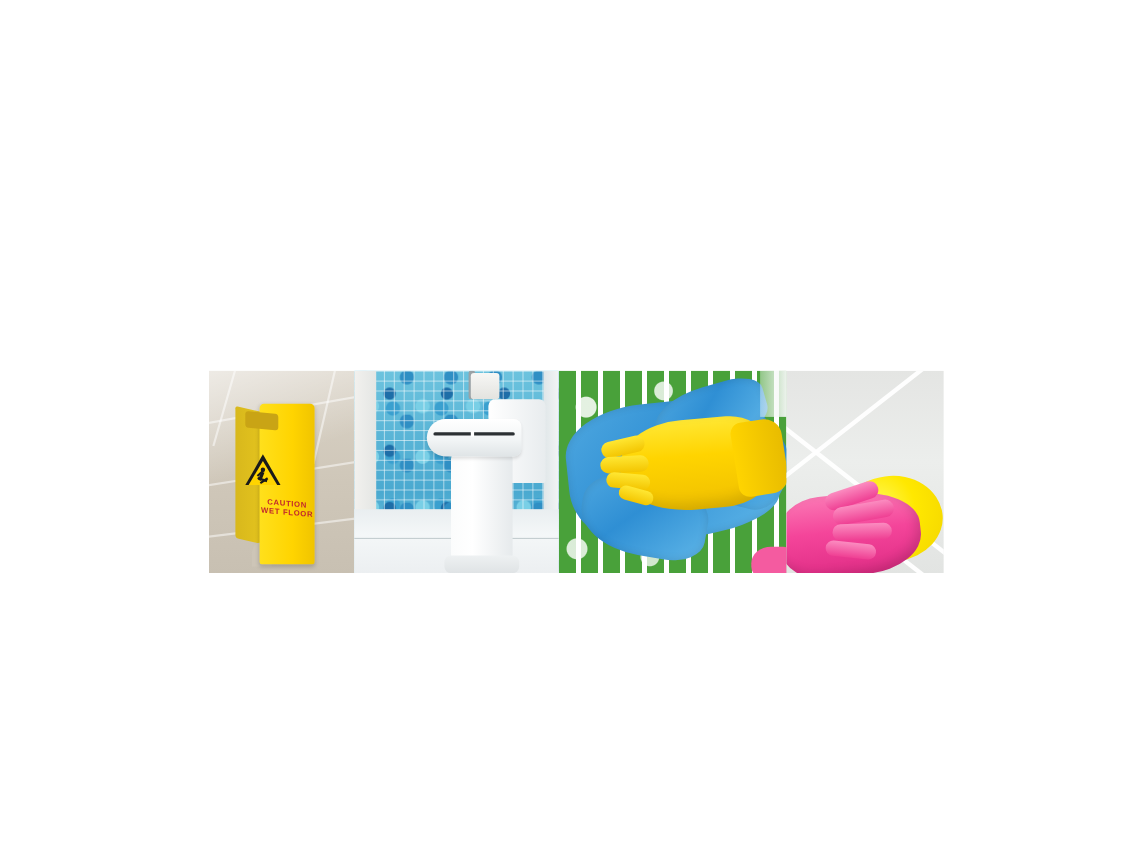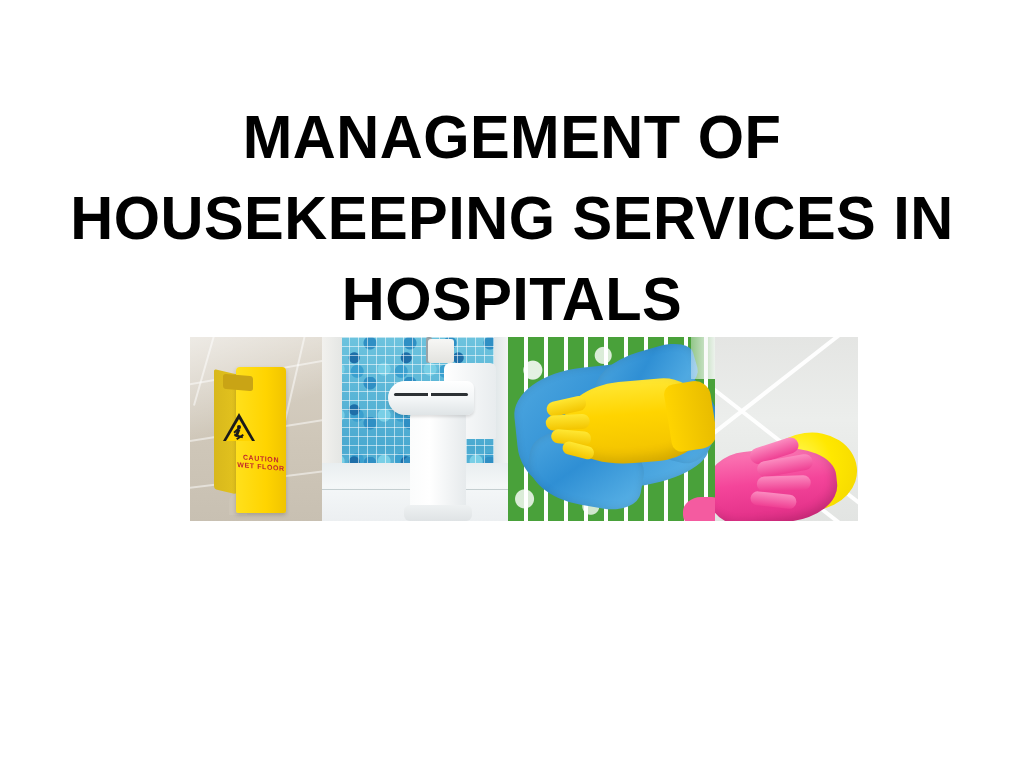--- a/index.html
+++ b/index.html
@@ -498,25 +498,20 @@
   .pf1 { left: 44px; top: -6px; width: 50px; height: 16px; transform: rotate(-12deg); }
   .pf2 { left: 50px; top: 10px; width: 56px; height: 16px; transform: rotate(-4deg); }
   .pf3 { left: 48px; top: 28px; width: 54px; height: 15px; transform: rotate(4deg); }
   .pf4 { left: 40px; top: 44px; width: 46px; height: 14px; transform: rotate(12deg); }
 </style>
 </head>
 <body>
 
 <div class="slide">
 
-  <div class="title-block">
-    <span class="title-line">MANAGEMENT OF</span>
-    <span class="title-line">HOUSEKEEPING SERVICES IN</span>
-    <span class="title-line">HOSPITALS</span>
-  </div>
 
   <div class="image-strip">
 
     <div class="panel p1">
       <div class="floor-bg"></div>
       <div class="floor-seam seam-a"></div>
       <div class="floor-seam seam-b"></div>
       <div class="floor-seam seam-c"></div>
       <div class="floor-seam seam-d"></div>
       <div class="floor-seam seam-e"></div>

